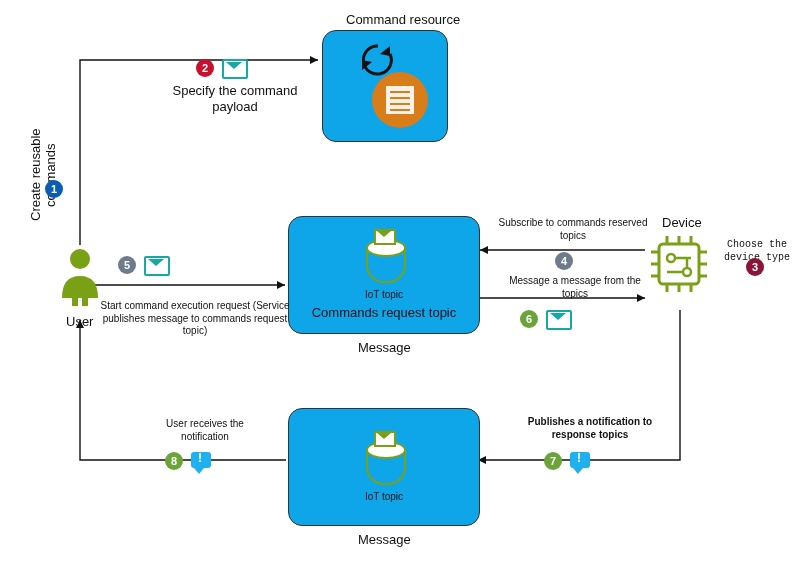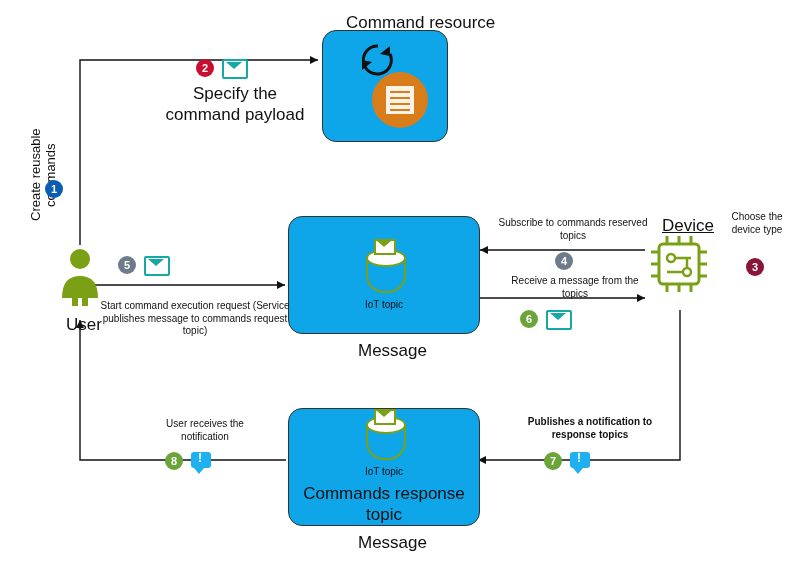--- a/index.html
+++ b/index.html
@@ -1,17 +1,17 @@
 <!DOCTYPE html>
 <html><head>
 <meta charset="utf-8">
 <style>
   html, body { margin: 0; padding: 0; }
   body { width: 810px; height: 563px; background: #ffffff; font-family: Arial, Helvetica, sans-serif; position: relative; }
-  .label { position: absolute; font-size: 17px; color: #111; text-align: center; line-height: 1.25; }
+  .label { position: absolute; font-size: 13px; color: #111; text-align: center; line-height: 1.25; }
   .label.small { font-size: 10px; }
   .box { position: absolute; border: 1.5px solid #333; border-radius: 14px; background: #0ea5e9; display: flex; flex-direction: column; align-items: center; justify-content: center; }
   .badge { position: absolute; width: 18px; height: 18px; border-radius: 50%; color: #fff; font-size: 11px; font-weight: bold; display: flex; align-items: center; justify-content: center; font-family: Arial, sans-serif; }
   .mail-icon { position: absolute; width: 22px; height: 16px; border: 2px solid #16A7A7; border-radius: 2px; }
   .mail-icon::after { content: ""; position: absolute; left: 2px; top: 1px; width: 0; height: 0; border-left: 8px solid transparent; border-right: 8px solid transparent; border-top: 7px solid #16A7A7; }
   .alert-icon { position: absolute; width: 20px; height: 16px; background: #1FB0F0; border-radius: 3px; }
   .alert-icon::after { content: "!"; color: #fff; font-weight: bold; font-size: 12px; position: absolute; left: 7px; top: -1px; }
   .alert-icon::before { content: ""; position: absolute; left: 3px; bottom: -6px; width: 0; height: 0; border-left: 5px solid transparent; border-right: 5px solid transparent; border-top: 6px solid #1FB0F0; }
   .vlabel { position: absolute; writing-mode: vertical-rl; transform: rotate(180deg); font-size: 13px; color: #111; text-align: center; }
   .iot-topic-icon { width: 36px; height: 46px; position: relative; }
@@ -79,35 +79,36 @@
 <div class="badge" style="left: 196px; top: 59px; background: rgb(200, 16, 46);">2</div>
 <div class="mail-icon" style="left:222px; top:59px;"></div>
 <div class="label" style="left:155px; top:83px; width:160px;">Specify the command payload</div>
 
 <div class="box" style="left:288px; top:216px; width:190px; height:116px;">
   <div class="iot-topic-icon" style="margin-top:8px;">
     <div class="iot-cylinder"></div>
     <div class="iot-env"></div>
   </div>
   <div class="label small" style="position:static; margin-top:6px;">IoT topic</div>
+  <div class="label" style="position:static; margin-top:4px;">Commands request topic</div>
 </div>
 <div class="label" style="left:358px; top:340px;">Message</div>
 
 <div class="badge" style="left: 118px; top: 256px; background: rgb(110, 123, 139);">5</div>
 <div class="mail-icon" style="left:144px; top:256px;"></div>
 <div class="label small" style="left:100px; top:300px; width:190px;">Start command execution request (Service publishes message to commands request topic)</div>
 
 <div class="label small" style="left:498px; top:217px; width:150px;">Subscribe to commands reserved topics</div>
 <div class="badge" style="left: 555px; top: 252px; background: rgb(110, 123, 139);">4</div>
 
-<div class="label small" style="left:505px; top:275px; width:140px;">Receive a message from the topics</div>
+<div class="label small" style="left:505px; top:275px; width:140px;">Message a message from the topics</div>
 <div class="badge" style="left: 520px; top: 310px; background: rgb(107, 165, 57);">6</div>
 <div class="mail-icon" style="left:546px; top:310px;"></div>
 
-<div class="label" style="left:662px; top:215px;text-decoration:underline;">Device</div>
+<div class="label" style="left:662px; top:215px;">Device</div>
 <div style="position:absolute; left:647px; top:232px;">
   <svg width="64" height="64" viewBox="0 0 64 64">
     <rect x="12" y="12" width="40" height="40" rx="4" fill="none" stroke="#7AA116" stroke-width="3"></rect>
     <g stroke="#7AA116" stroke-width="3">
       <line x1="20" y1="4" x2="20" y2="12"></line>
         <line x1="32" y1="4" x2="32" y2="12"></line>
         <line x1="44" y1="4" x2="44" y2="12"></line>
       <line x1="20" y1="52" x2="20" y2="60"></line>
         <line x1="32" y1="52" x2="32" y2="60"></line>
         <line x1="44" y1="52" x2="44" y2="60"></line>
@@ -117,30 +118,29 @@
       <line x1="52" y1="20" x2="60" y2="20"></line>
         <line x1="52" y1="32" x2="60" y2="32"></line>
         <line x1="52" y1="44" x2="60" y2="44"></line>
     </g>
     <circle cx="24" cy="26" r="4" fill="none" stroke="#7AA116" stroke-width="2.5"></circle>
     <circle cx="40" cy="40" r="4" fill="none" stroke="#7AA116" stroke-width="2.5"></circle>
     <path d="M28 26 L44 26 M40 36 L40 26 M20 40 L36 40" fill="none" stroke="#7AA116" stroke-width="2.5"></path>
   </svg>
 </div>
 
-<div class="label small" style="left:716px; top:211px; width:82px;">Choose the device type</div>
+<div class="label small" style="left:716px; top:239px; width:82px;font-family:Liberation Mono, monospace;">Choose the device type</div>
 <div class="badge" style="left: 746px; top: 258px; background: rgb(138, 21, 56);">3</div>
 
 <div class="box" style="left:288px; top:408px; width:190px; height:116px;">
   <div class="iot-topic-icon" style="margin-top:8px;">
     <div class="iot-cylinder"></div>
     <div class="iot-env"></div>
   </div>
   <div class="label small" style="position:static; margin-top:6px;">IoT topic</div>
-  <div class="label" style="position:static; margin-top:4px;">Commands response topic</div>
 </div>
 <div class="label" style="left:358px; top:532px;">Message</div>
 
 <div class="label small" style="left:515px; top:416px; width:150px;font-weight:bold;">Publishes a notification to response topics</div>
 <div class="badge" style="left: 544px; top: 452px; background: rgb(107, 165, 57);">7</div>
 <div class="alert-icon" style="left:570px; top:452px;"></div>
 
 <div class="label small" style="left:145px; top:418px; width:120px;">User receives the notification</div>
 <div class="badge" style="left: 165px; top: 452px; background: rgb(107, 165, 57);">8</div>
 <div class="alert-icon" style="left:191px; top:452px;"></div>

